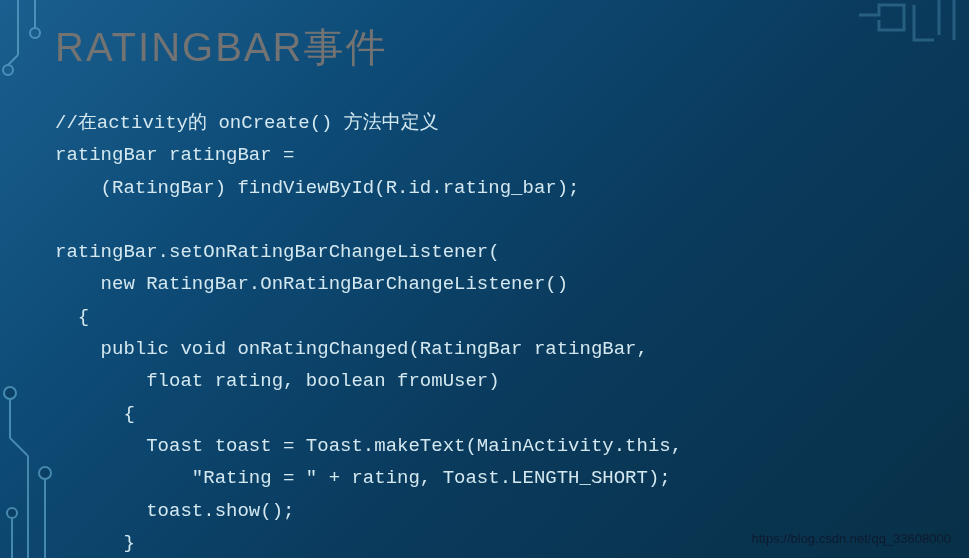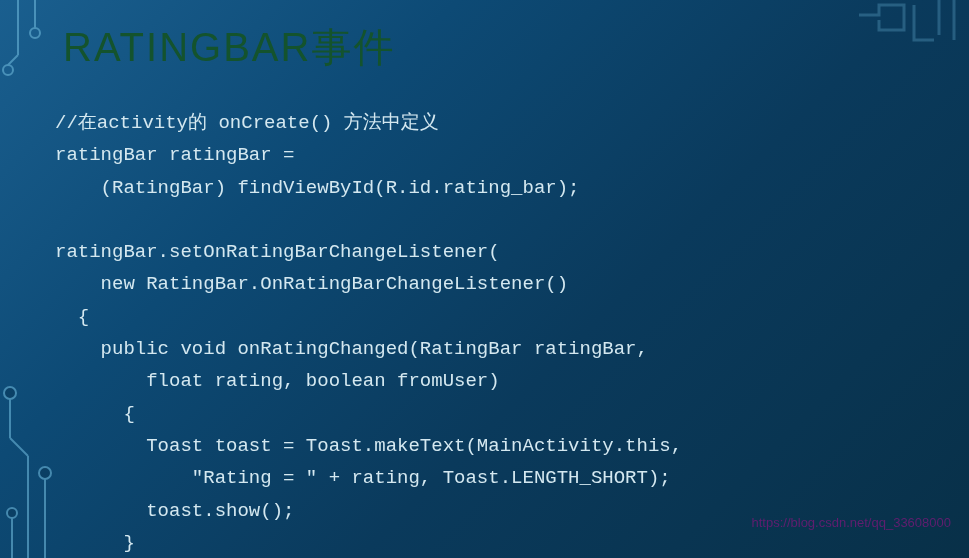--- a/index.html
+++ b/index.html
@@ -34,39 +34,38 @@
       top: 0;
       right: 0;
       opacity: 0.3;
     }
     .content {
       padding: 20px 55px 10px 55px;
       position: relative;
       z-index: 1;
     }
     .title {
-      color: #14532d;
+      color: #737373;
       font-size: 40px;
       font-weight: 300;
       letter-spacing: 2px;
       margin-bottom: 32px;
-      margin-left: 8px;
     }
     .code-block {
       color: #d4e8f0;
       font-family: "Consolas", "Courier New", monospace;
       font-size: 19px;
       line-height: 1.7;
       white-space: pre;
     }
     .watermark {
       position: absolute;
-      bottom: 28px;
+      bottom: 12px;
       right: 18px;
-      color: #701a75;
+      color: #0f172a;
       font-size: 13px;
       font-family: Arial, sans-serif;
       opacity: 0.85;
     }
   </style>
 </head>
 <body>
 
 <svg class="decoration deco-top-left" width="50" height="90">
   <line x1="35" y1="0" x2="35" y2="28"></line>

